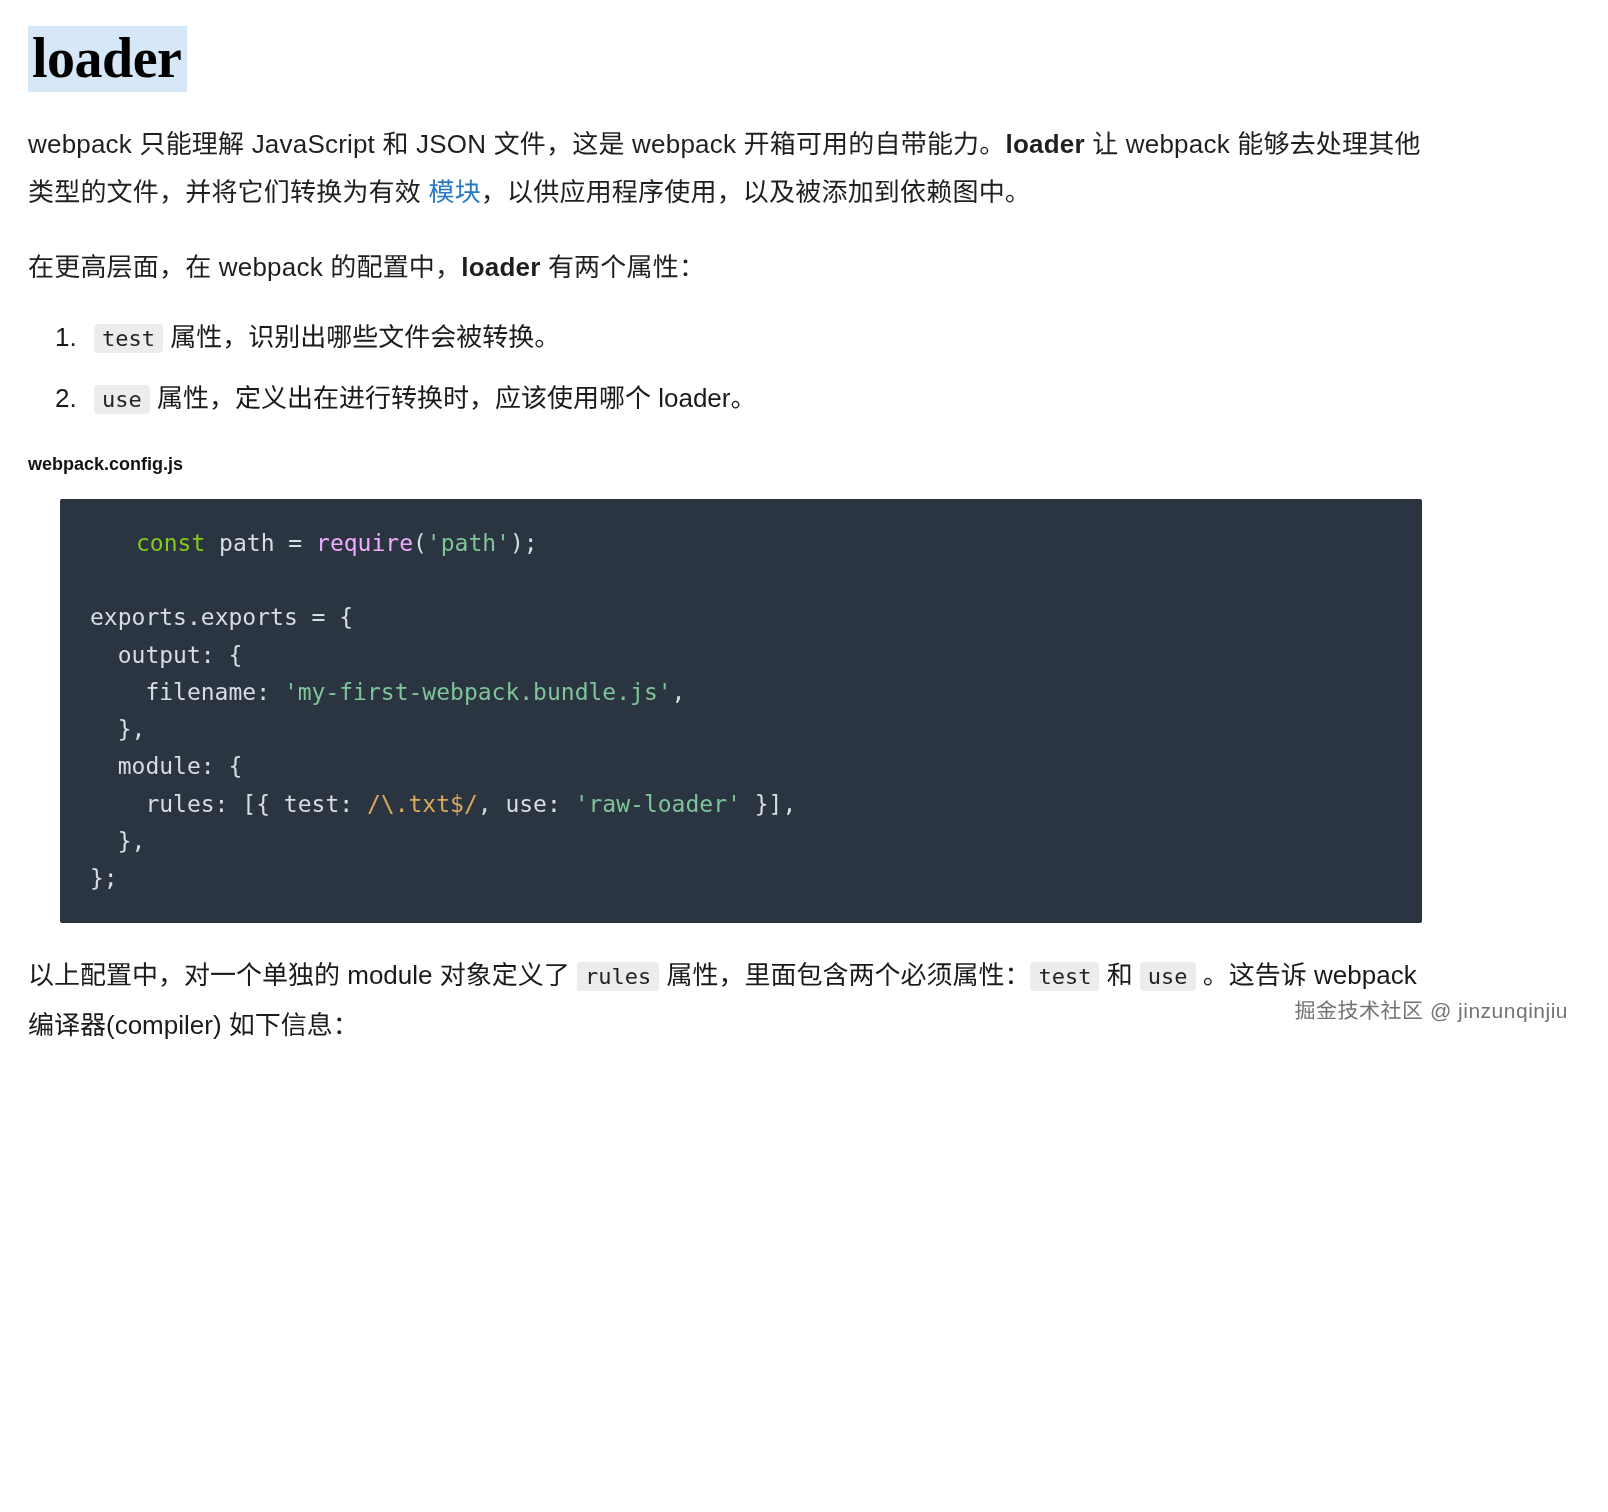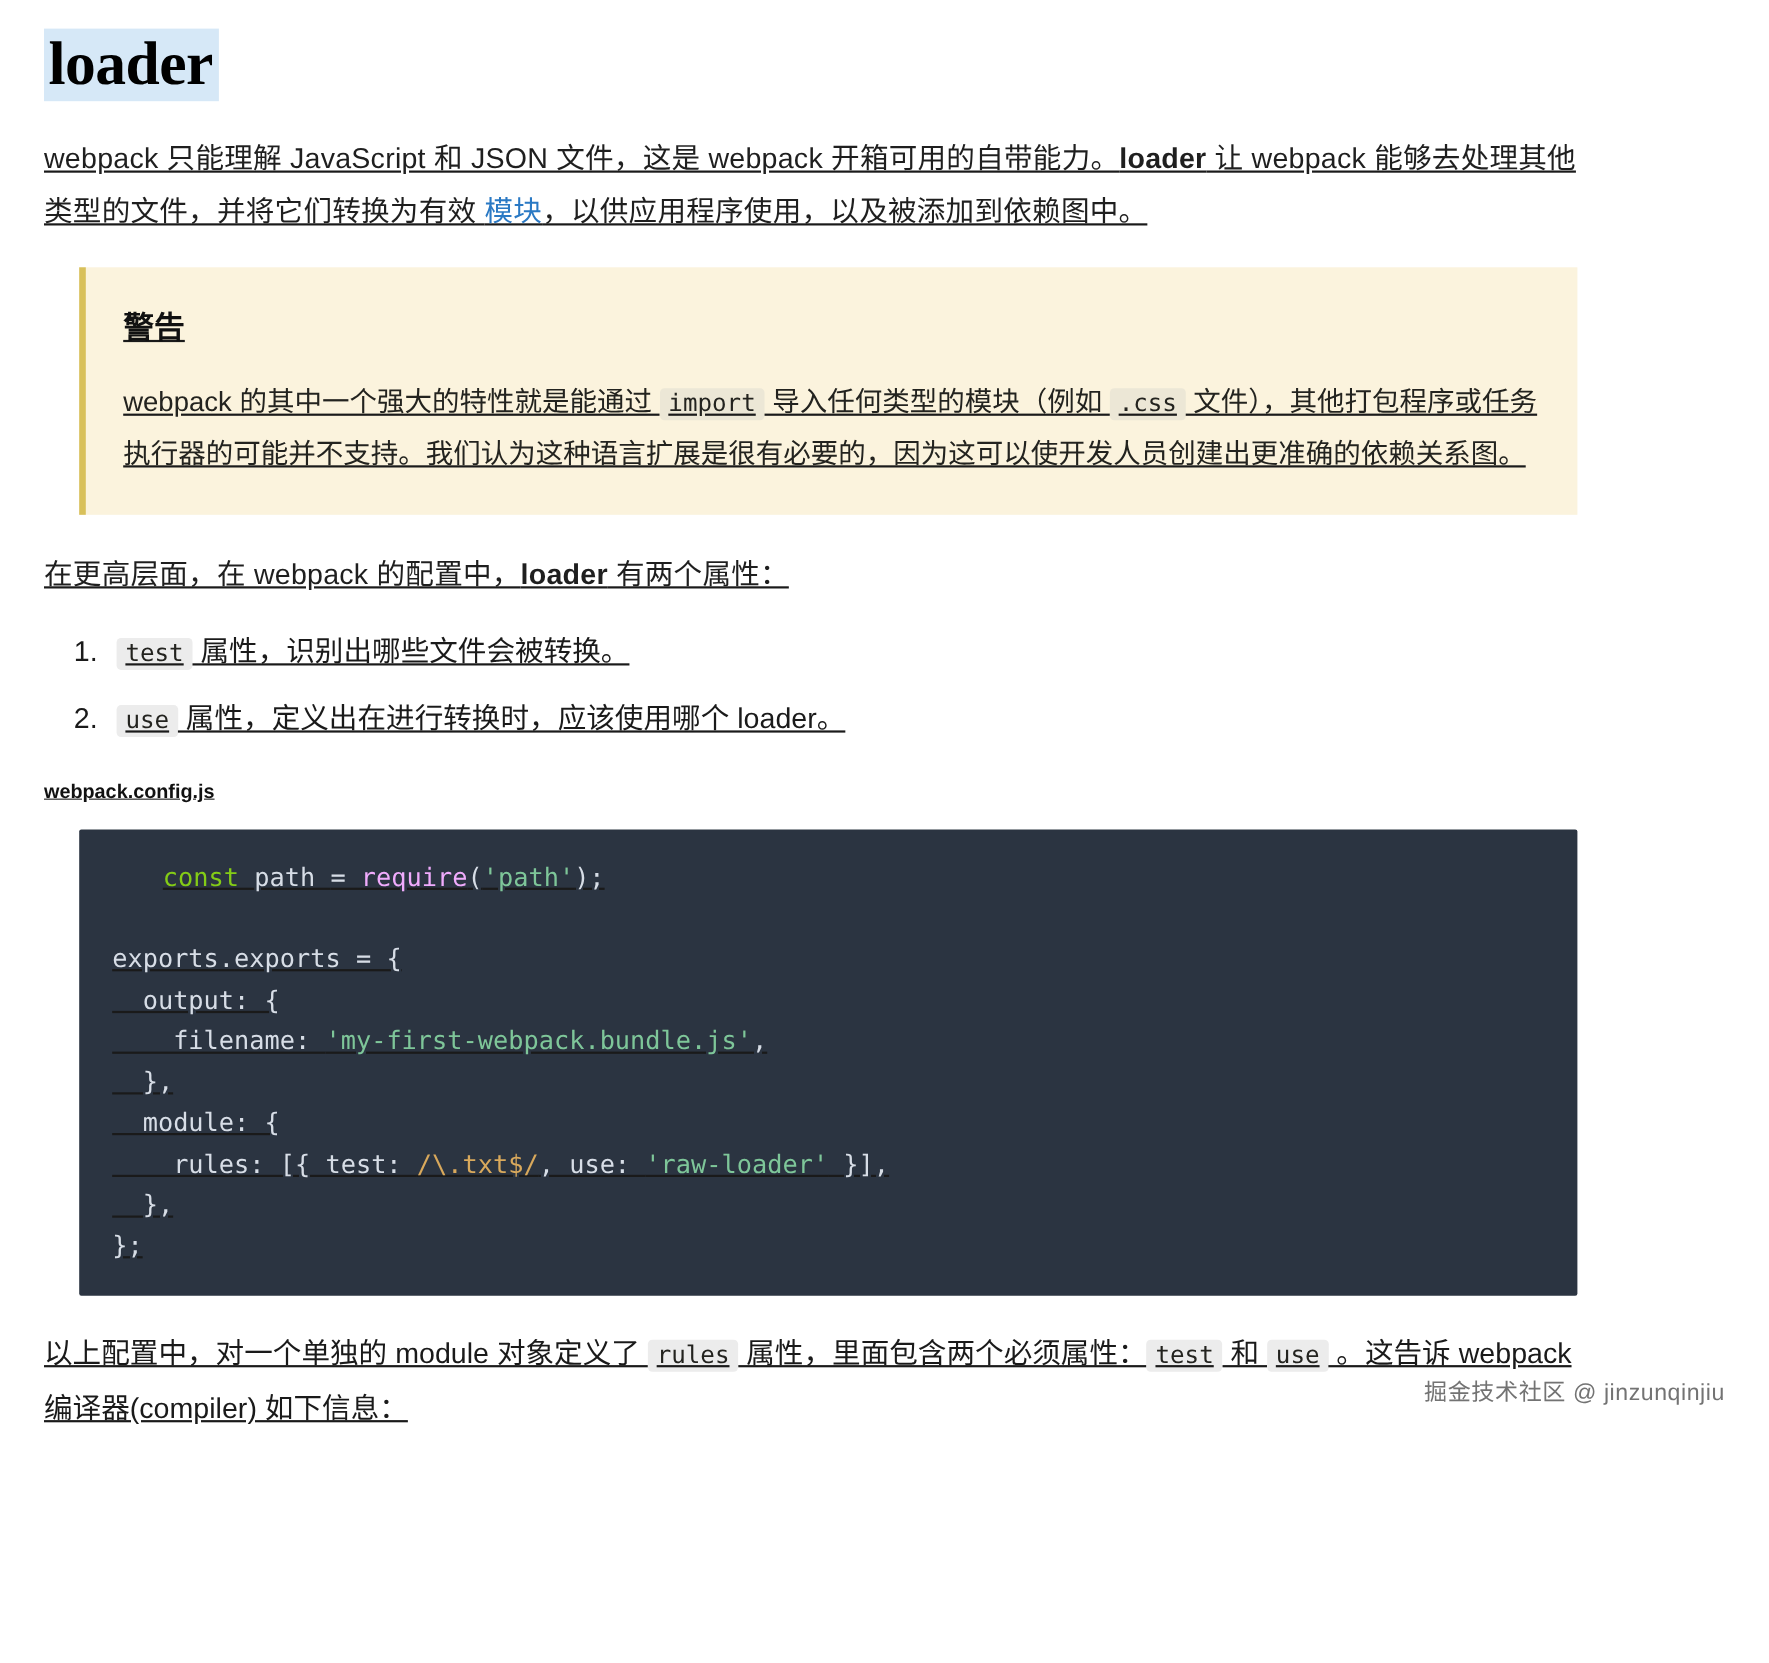--- a/index.html
+++ b/index.html
@@ -9,24 +9,23 @@
     background: #ffffff;
   }
   body {
     width: 1608px;
     min-height: 1512px;
     font-family: "Liberation Sans", sans-serif;
     color: #1a1a1a;
     position: relative;
   }
   .page {
-    padding: 18px 34px 0 34px;
+    padding: 18px 34px 0 22px;
     position: relative;
     width: 1608px;
-    text-decoration: underline;
   }
   h1.title {
     font-family: "Liberation Serif", serif;
     font-size: 56px;
     font-weight: bold;
     line-height: 1.15;
     margin: 8px 0 28px 6px;
     letter-spacing: -0.5px;
     color: #000;
     display: inline-block;
@@ -130,26 +129,20 @@
 <body>
 
 <div class="page">
 
   <h1 class="title">loader</h1>
 
   <p class="para">
     <span>webpack 只能理解 JavaScript 和 JSON 文件，这是 webpack 开箱可用的自带能力。</span><span class="bold">loader</span><span> 让 webpack 能够去处理其他类型的文件，并将它们转换为有效 </span><a class="link" href="#">模块</a><span>，以供应用程序使用，以及被添加到依赖图中。</span>
   </p>
 
-  <div class="warning-box">
-    <div class="warning-title">警告</div>
-    <p class="warning-body">
-      <span>webpack 的其中一个强大的特性就是能通过 </span><code class="inline">import</code><span> 导入任何类型的模块（例如 </span><code class="inline">.css</code><span> 文件），其他打包程序或任务执行器的可能并不支持。我们认为这种语言扩展是很有必要的，因为这可以使开发人员创建出更准确的依赖关系图。</span>
-    </p>
-  </div>
 
   <p class="para">
     <span>在更高层面，在 webpack 的配置中，</span><span class="bold">loader</span><span> 有两个属性：</span>
   </p>
 
   <ol class="proplist">
     <li>
       <code class="inline">test</code><span> 属性，识别出哪些文件会被转换。</span>
     </li>
     <li>

